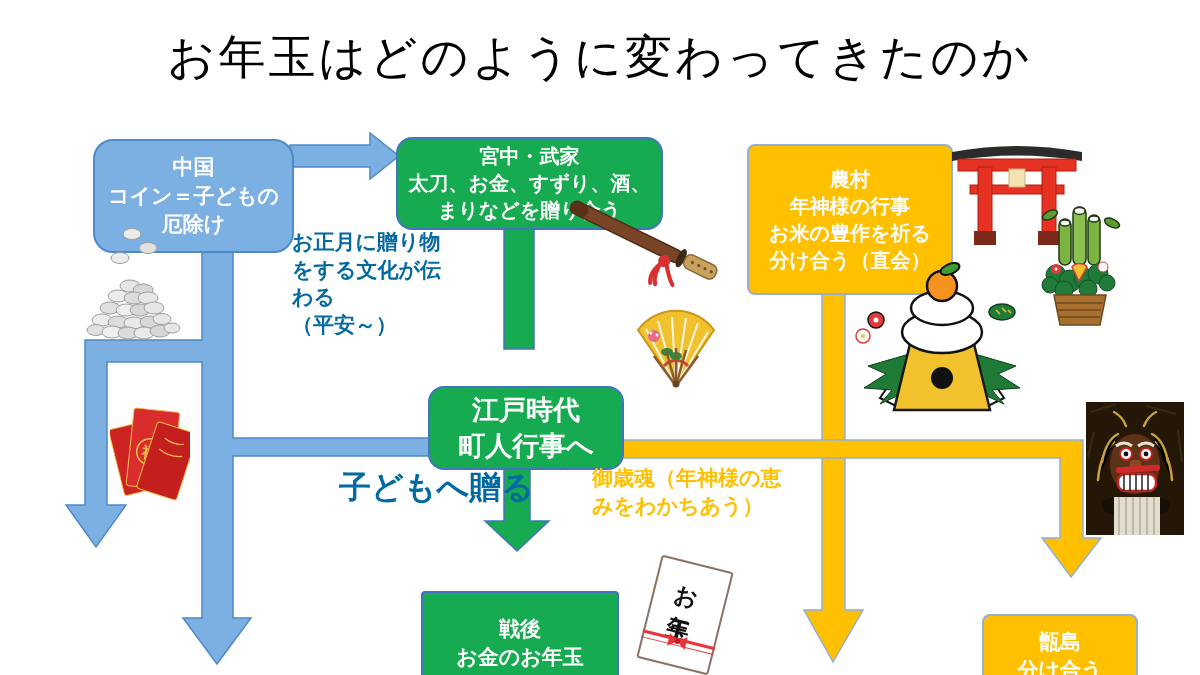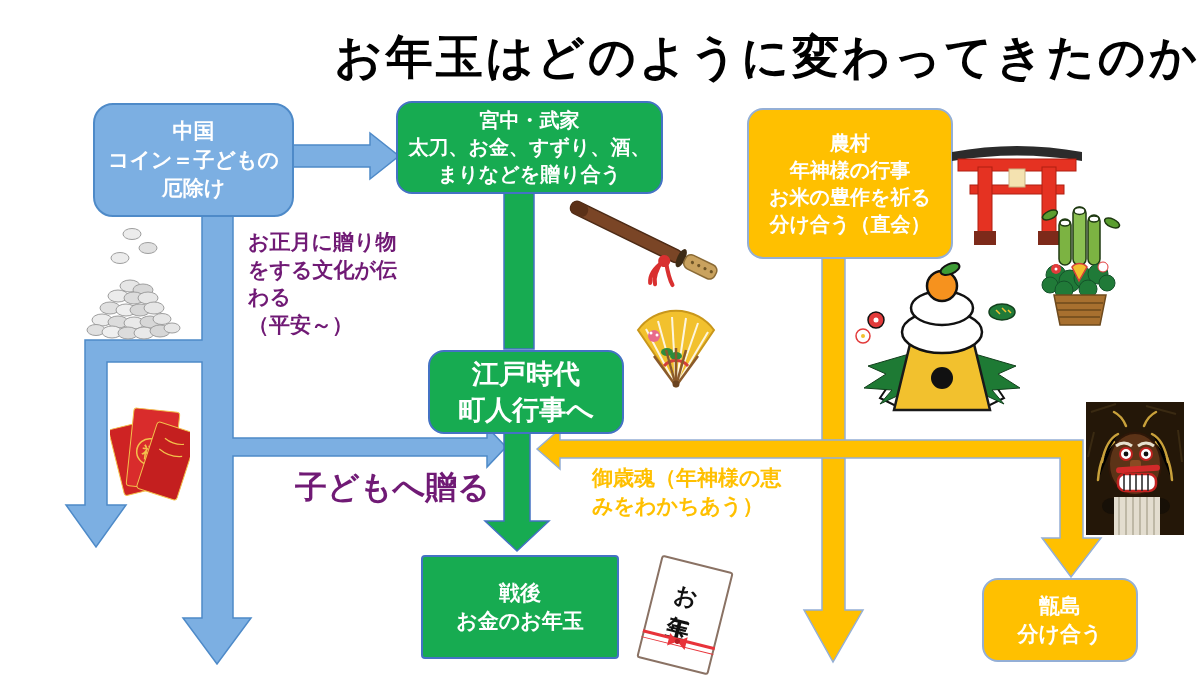--- a/index.html
+++ b/index.html
@@ -1,26 +1,26 @@
 <!DOCTYPE html>
 <html><head>
 <meta charset="utf-8">
 <style>
   html,body{margin:0;padding:0;background:#fff;}
   .stage{position:relative;width:1200px;height:675px;background:#ffffff;overflow:hidden;
          font-family:"Liberation Sans","DejaVu Sans",sans-serif;}
-  .title{position:absolute;top:26px;left:0;width:100%;text-align:right;
-         font-size:47px;font-weight:700;color:#000;letter-spacing:3px;}
+  .title{position:absolute;top:26px;left:0;width:100%;text-align:center;
+         font-size:47px;font-weight:400;color:#000;letter-spacing:3px;}
   .box{position:absolute;display:flex;align-items:center;justify-content:center;
-       text-align:center;color:#fff;font-weight:600;white-space:pre-line;line-height:1.35;}
+       text-align:center;color:#fff;font-weight:600;white-space:pre-line;line-height:1.35;margin-top:36px;}
   .box-blue{background:#7CAFE2;border:2px solid #4E8AC8;border-radius:20px;}
   .box-green{background:#17AB51;border:2px solid #4472C4;border-radius:16px;}
-  .box-yellow{background:#FFC000;border:2px solid #94AFD6;border-radius:16px;}
+  .box-yellow{background:#FFC000;border:2px solid #94AFD6;border-radius:8px;}
   .note{position:absolute;white-space:pre-line;font-weight:700;line-height:1.32;}
-  .note-blue{color:#701a75;}
+  .note-blue{color:#0369a1;margin-left:44px;}
   .note-orange{color:#FFC000;}
   .arrows{position:absolute;left:0;top:0;pointer-events:none;}
   .illus{position:absolute;}
   .envelope{position:absolute;left:648px;top:562px;width:70px;height:102px;background:#fff;
             border:2px solid #8a7264;border-radius:3px;transform:rotate(14deg);}
   .envelope .vtext{position:absolute;top:6px;left:0;right:0;margin:auto;width:26px;
             writing-mode:vertical-rl;text-orientation:upright;font-size:23px;font-weight:800;
             color:#111;letter-spacing:3px;}
   .envelope .mizuhiki{position:absolute;left:-2px;right:-2px;bottom:24px;height:3px;background:#E8333A;}
   .envelope .mizuhiki2{position:absolute;left:-2px;right:-2px;bottom:19px;height:1.5px;background:#E8333A;}

